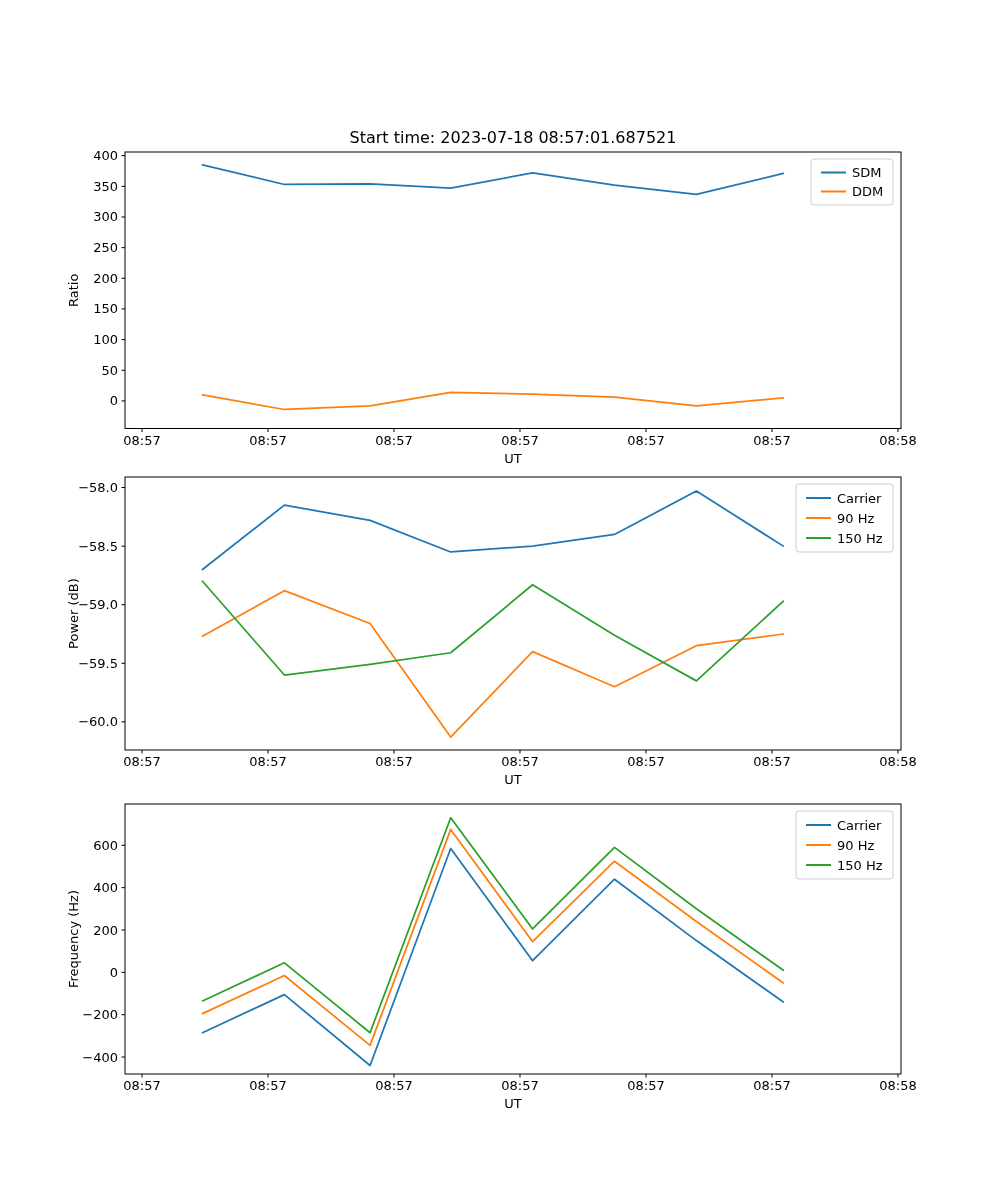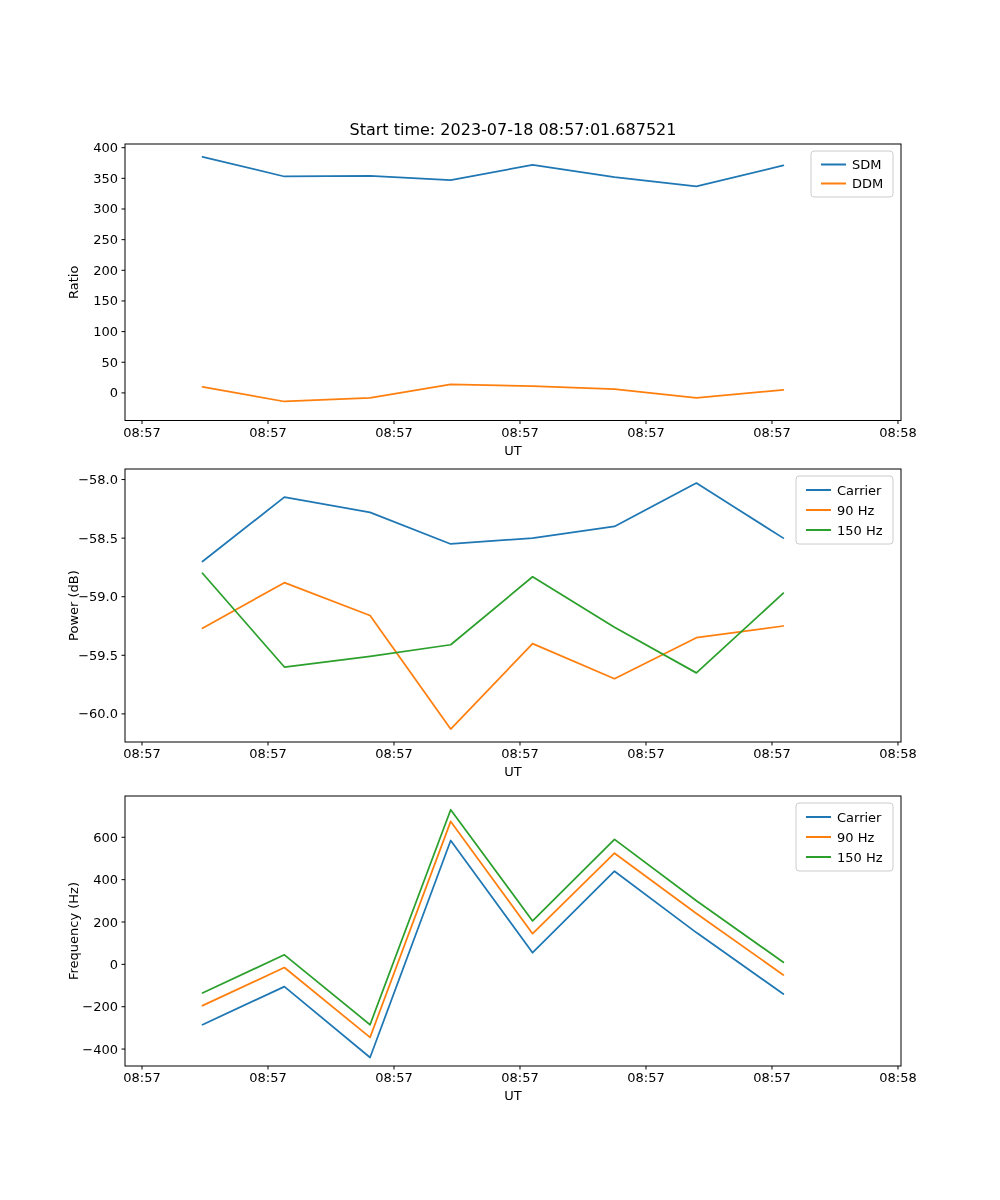--- a/index.html
+++ b/index.html
@@ -1,18 +1,18 @@
 <!DOCTYPE html>
 <html><head>
 <meta charset="utf-8">
 <style>
   html,body{margin:0;padding:0;background:#ffffff;}
   body{width:1000px;height:1200px;position:relative;overflow:hidden;
        font-family:"DejaVu Sans","Liberation Sans",sans-serif;}
-  #figure{position:absolute;left:0;top:0;width:1000px;height:1152px;background:#ffffff;}
+  #figure{position:absolute;left:0;top:8px;width:1000px;height:1152px;background:#ffffff;}
   #charts{position:absolute;left:0;top:0;}
   #fig-title{position:absolute;left:125px;top:120px;width:776px;text-align:center;
              font-size:16px;color:#000;white-space:nowrap;}
   text{fill:#000;}
 </style>
 </head>
 <body>
 
 <div id="figure">
   <div id="fig-title">Start time: 2023-07-18 08:57:01.687521</div>

